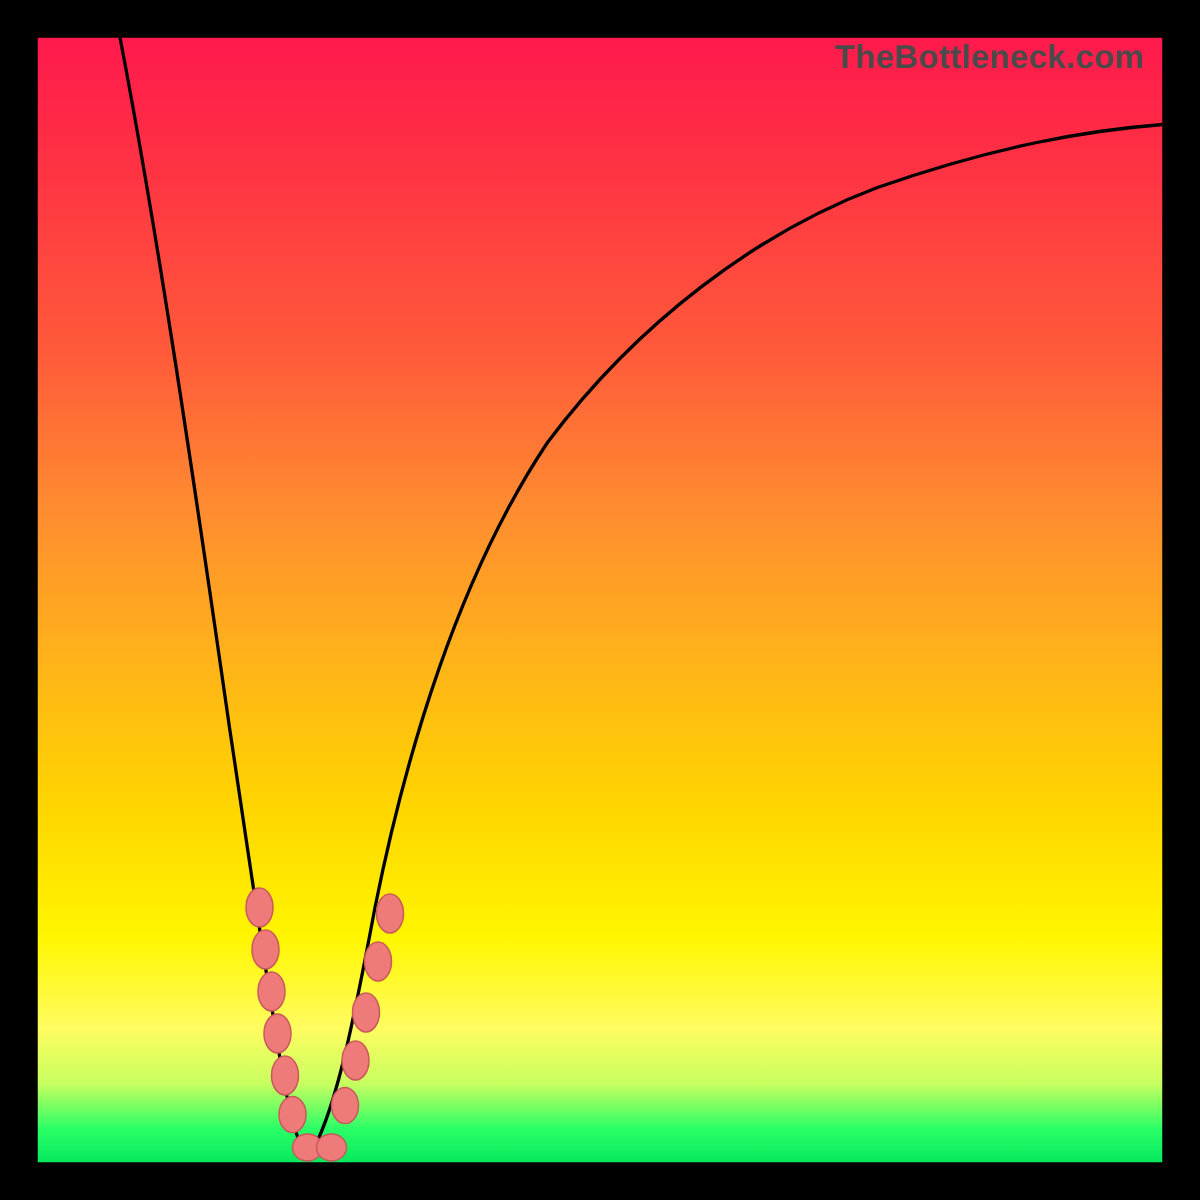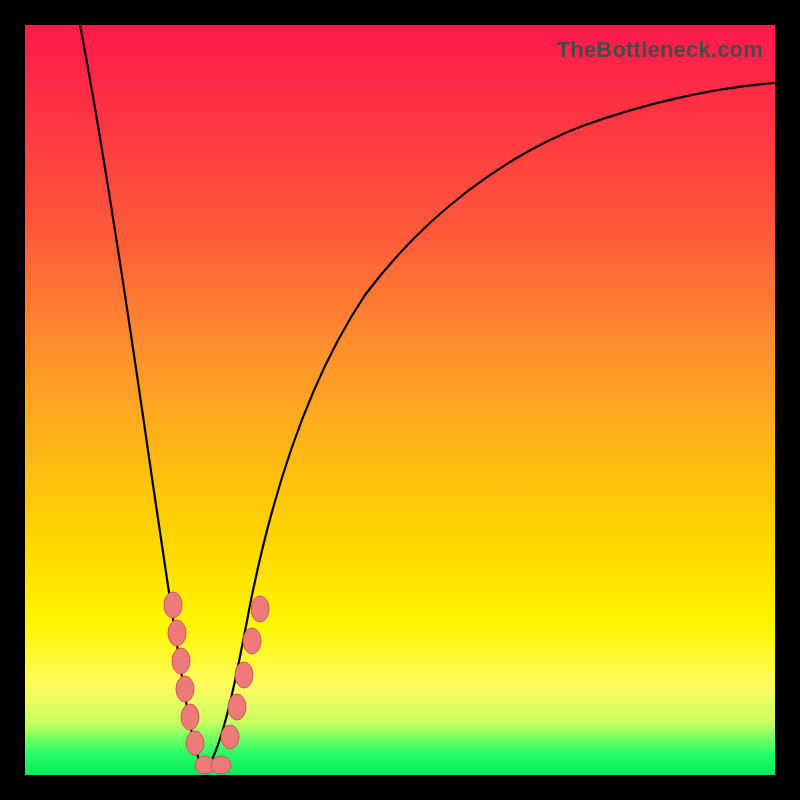--- a/index.html
+++ b/index.html
@@ -38,21 +38,21 @@
       #ffd400 68%,
       #fff600 80%,
       #fffc60 88%,
       #c8ff60 93%,
       #2bff66 97%,
       #07e85e 100%
     );
   }
   .watermark {
     position: absolute;
-    top: 12px;
+    top: 0;
     right: 12px;
     font-size: 22px;
     font-weight: 600;
     color: #4a4a4a;
     letter-spacing: 0.2px;
     user-select: none;
   }
   svg.curve {
     position: absolute;
     inset: 0;

